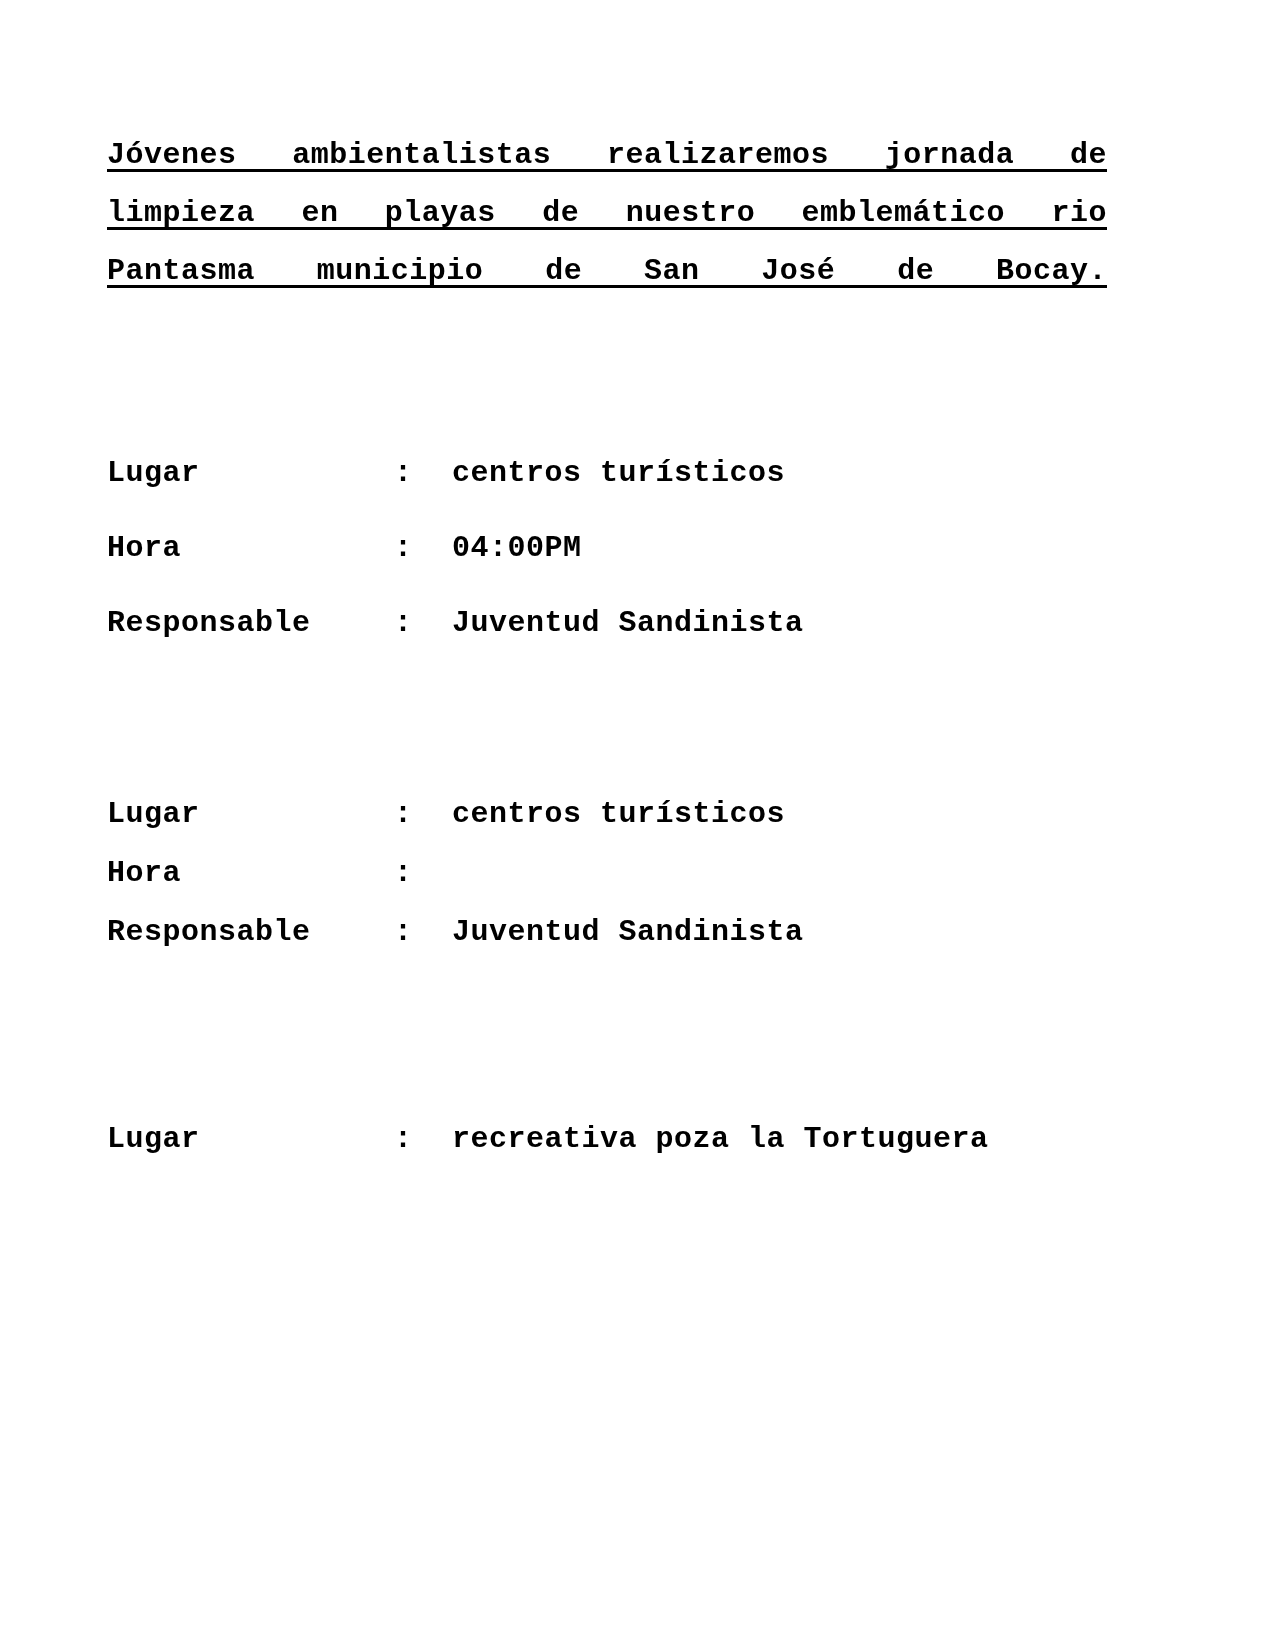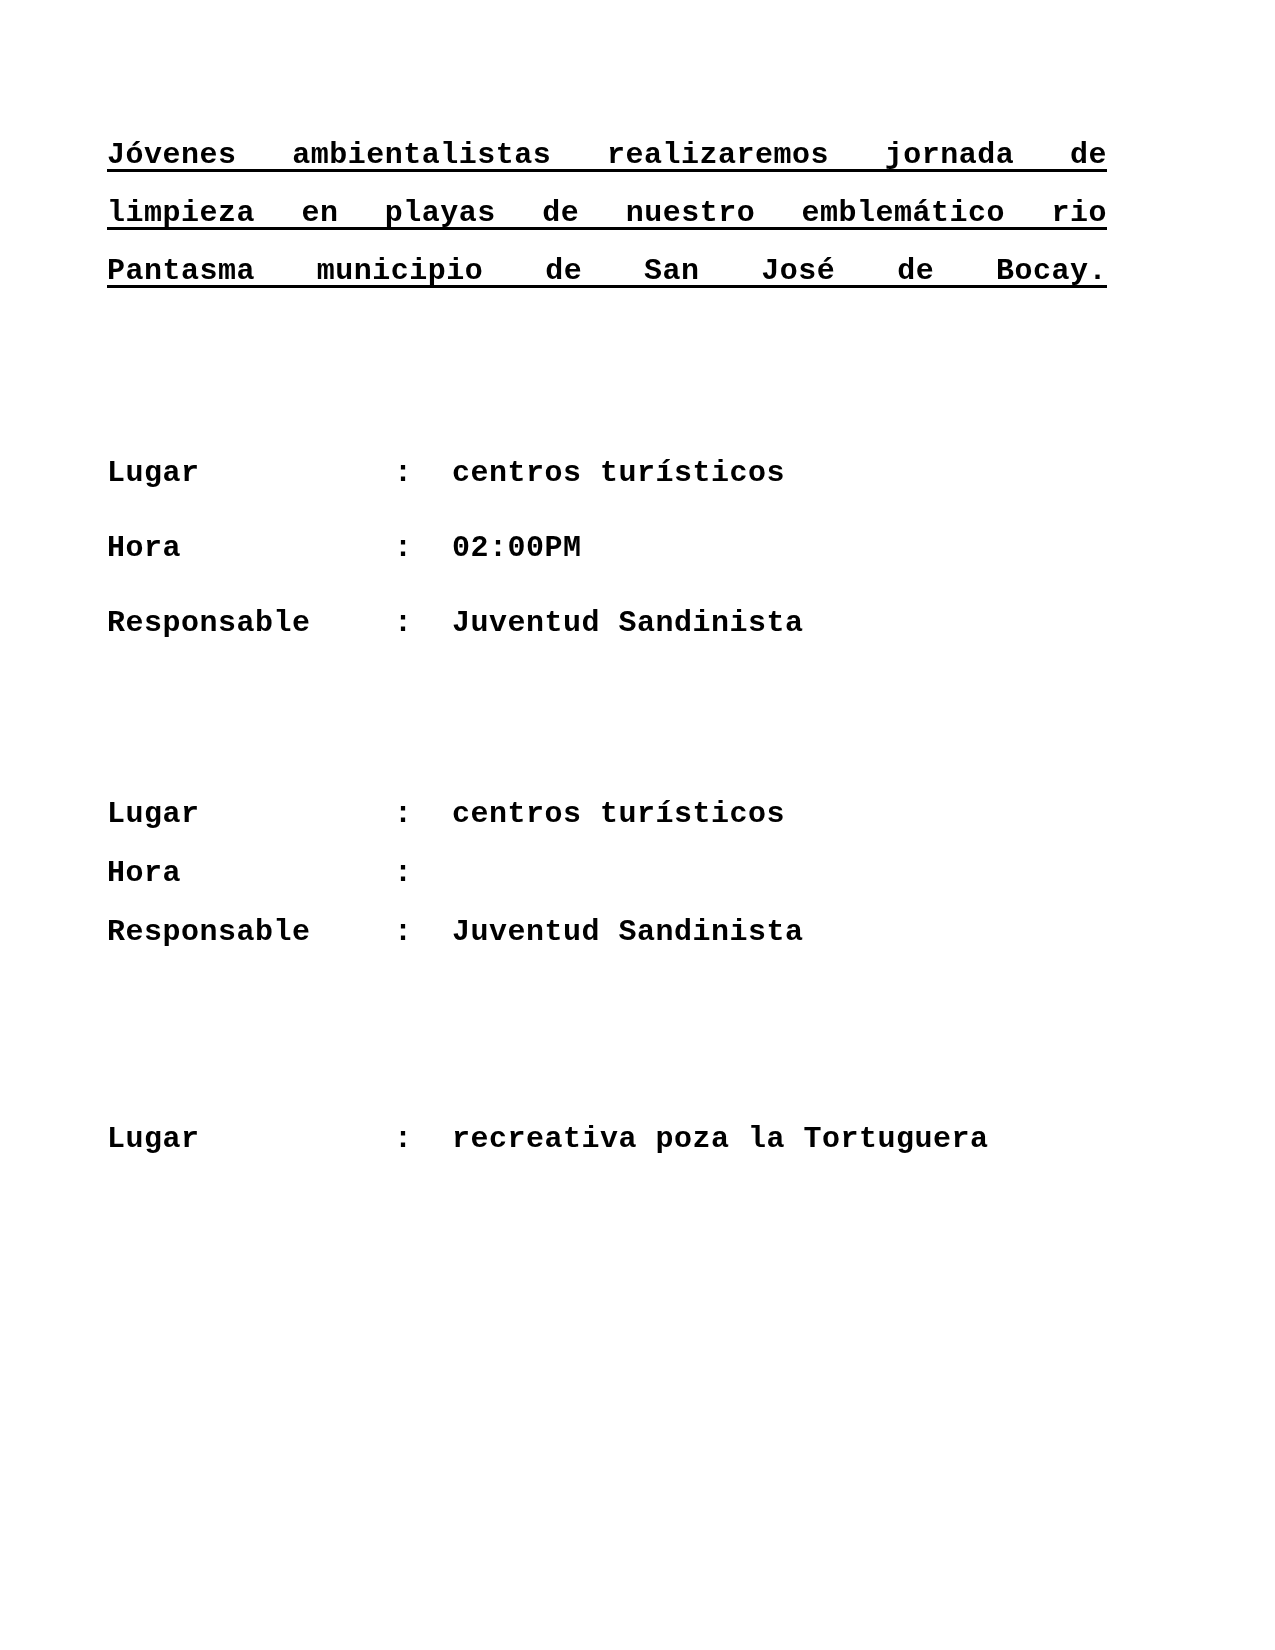--- a/index.html
+++ b/index.html
@@ -90,21 +90,21 @@
 
     <div class="detail-block rows-wide">
       <div class="detail-row">
         <span class="label">Lugar</span>
         <span class="colon">:</span>
         <span class="value">centros turísticos</span>
       </div>
       <div class="detail-row">
         <span class="label">Hora</span>
         <span class="colon">:</span>
-        <span class="value">02:00PM</span>
+        <span class="value">04:00PM</span>
       </div>
       <div class="detail-row">
         <span class="label">Responsable</span>
         <span class="colon">:</span>
         <span class="value">Juventud Sandinista</span>
       </div>
     </div>
 
     <div class="gap-lg"></div>
 

